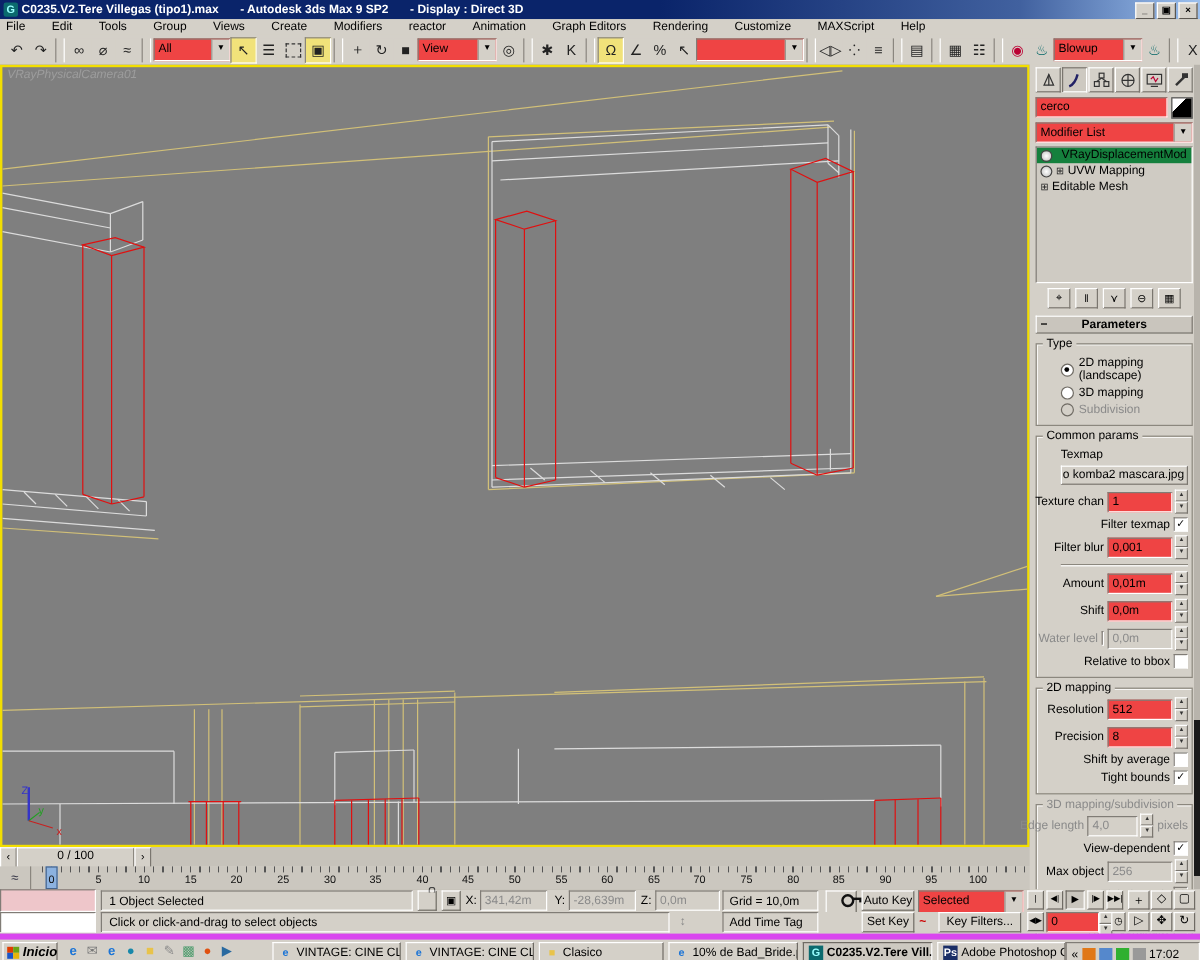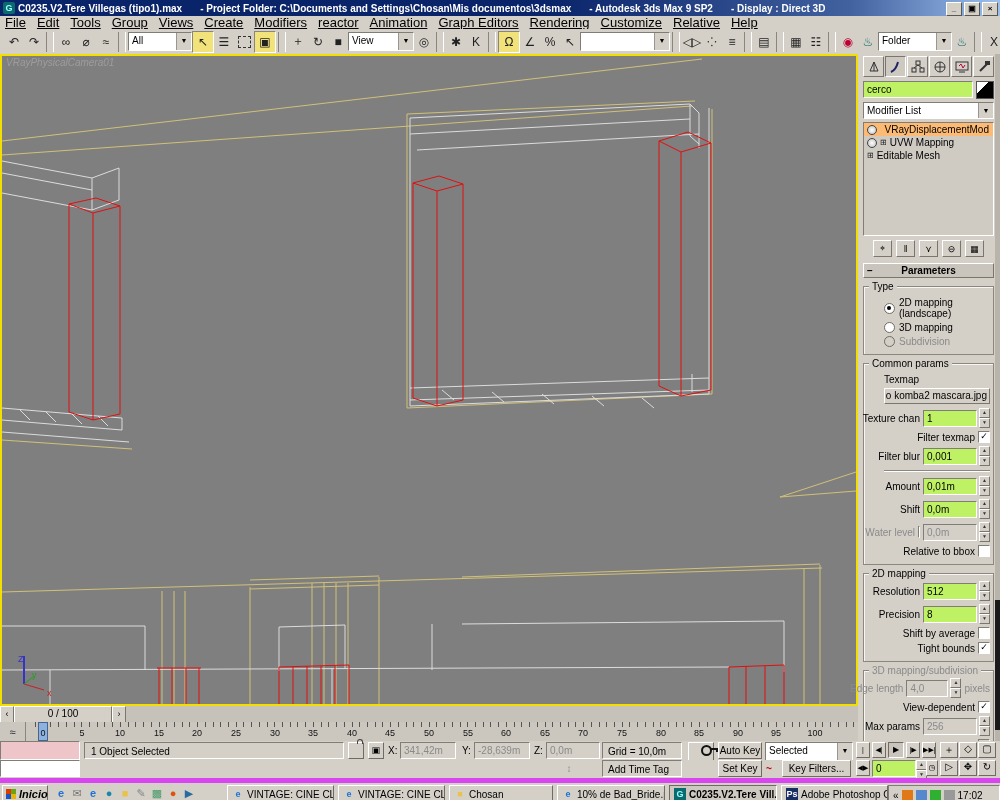--- a/index.html
+++ b/index.html
@@ -9,57 +9,57 @@
   .titlebar{position:absolute;left:0;top:0;width:1000px;height:16px;
     background:linear-gradient(90deg,#0a246a 0%,#0a246a 55%,#41619f 85%,#9cc0ee 100%);
     display:flex;align-items:center;color:#fff;font-size:10px;font-weight:bold;white-space:nowrap;}
   .titlebar .appico{width:12px;height:12px;margin:0 3px;background:#0b6a6e;border-radius:2px;
     color:#9ff;font-size:9px;line-height:12px;text-align:center;flex:0 0 auto;}
   .tseg{margin-right:18px;}
   .winbtns{position:absolute;right:2px;top:2px;display:flex;gap:2px;}
   .wb{width:14px;height:12px;background:#d4d0c8;color:#000;font-size:8px;line-height:11px;text-align:center;
     border:1px solid;border-color:#fff #5a5650 #5a5650 #fff;font-weight:bold;}
   
-  .menubar{position:absolute;left:0;top:16px;width:1000px;height:13px;display:flex;gap:1px;
-    align-items:center;background:#d4d0c8;font-size:13px;line-height:13px;text-decoration:underline;}
+  .menubar{position:absolute;left:0;top:16px;width:1000px;height:13px;display:flex;gap:12px;
+    align-items:center;background:#d4d0c8;font-size:10px;line-height:13px;}
   .menubar span{padding:0 5px;}
   
   .toolbar{position:absolute;left:0;top:29px;width:1000px;height:25px;display:flex;align-items:center;
     padding-left:4px;background:#d4d0c8;box-sizing:border-box;}
   .tbtn{width:20px;height:20px;flex:0 0 auto;display:flex;align-items:center;justify-content:center;
     font-size:12px;color:#222;background:#d4d0c8;}
   .tbtn.on{background:#f1e27a;border:1px solid;border-color:#8a867f #fff #fff #8a867f;}
   .tsep{width:6px;height:20px;flex:0 0 auto;border-left:1px solid #8a867f;border-right:1px solid #fff;margin:0 2px;}
-  .combo{display:flex;flex:0 0 auto;height:17px;border:1px solid;border-color:#807c76 #fff #fff #807c76;background:#ffffff;justify-content:space-between;}
+  .combo{display:flex;flex:0 0 auto;height:17px;border:1px solid;border-color:#807c76 #fff #fff #807c76;background:#ef4444;justify-content:space-between;}
   .combo .cval{padding:1px 3px;font-size:10px;line-height:14px;overflow:hidden;white-space:nowrap;}
   .combo .cbtn{width:14px;background:#d4d0c8;border-left:1px solid #9a968f;font-size:7px;line-height:15px;text-align:center;}
   .dashedbox{width:11px;height:10px;border:1px dashed #333;}
   
   .viewport{position:absolute;left:0;top:54px;width:858px;height:652px;box-sizing:border-box;
     border:2px solid #f2de00;background:#7f7f7f;}
   .vplabel{position:absolute;left:4px;top:1px;color:#9d9d9d;font-size:10px;font-style:italic;}
   .viewport svg{position:absolute;left:0;top:0;}
   .w{stroke:#dcdcdc;fill:none;stroke-width:1;}
   .t{stroke:#d2c078;fill:none;stroke-width:1;}
   .r{stroke:#e01010;fill:none;stroke-width:1;}
   
   .cmdpanel{position:absolute;left:858px;top:54px;width:142px;height:688px;background:#d4d0c8;box-sizing:border-box;padding:2px 6px 0 5px;}
   .tabs{display:flex;gap:1px;margin-bottom:4px;}
   .tab{width:21px;height:19px;display:flex;align-items:center;justify-content:center;
     border:1px solid;border-color:#fff #7a766f #7a766f #fff;background:#d4d0c8;}
   .tab.active{border-color:#7a766f #fff #fff #7a766f;background:#cdc9c1;}
   .namerow{display:flex;gap:3px;margin-bottom:3px;}
-  .fld{border:1px solid;border-color:#807c76 #fff #fff #807c76;background:#bef264;font-size:10px;
+  .fld{border:1px solid;border-color:#807c76 #fff #fff #807c76;background:#ef4444;font-size:10px;
     padding:1px 3px;height:13px;line-height:13px;box-sizing:content-box;overflow:hidden;white-space:nowrap;}
   .fld.dis{background:#d4d0c8;color:#8a8a8a;}
   .swatch{width:16px;height:16px;background:linear-gradient(135deg,#fff 35%,#000 35%);border:1px solid #555;}
   .mstack{height:112px;border:1px solid;border-color:#807c76 #fff #fff #807c76;background:#cfcbc3;
     margin-top:3px;font-size:10px;overflow:hidden;}
   .mrow{display:flex;align-items:center;height:13px;gap:3px;padding-left:3px;}
-  .mrow.sel{background:#fdba74;}
+  .mrow.sel{background:#15803d;}
   .bulb{width:8px;height:8px;border-radius:50%;background:radial-gradient(#fff,#bbb);border:1px solid #444;flex:0 0 auto;}
   .plus{font-size:8px;color:#222;}
   .stackbtns{display:flex;gap:4px;justify-content:center;margin:4px 0 6px 0;}
   .sbtn{width:17px;height:15px;border:1px solid;border-color:#fff #7a766f #7a766f #fff;background:#d4d0c8;
     font-size:9px;display:flex;align-items:center;justify-content:center;}
   .rollhdr{height:13px;border:1px solid;border-color:#fff #7a766f #7a766f #fff;background:#c9c5bd;
     font-weight:bold;font-size:10px;text-align:center;position:relative;line-height:13px;margin-bottom:6px;}
   .rollhdr .minus{position:absolute;left:3px;top:0;}
   .grp{position:relative;border:1px solid #8b877e;box-shadow:inset 1px 1px 0 rgba(255,255,255,.8);
     margin:8px 0 6px 0;padding:7px 3px 4px 20px;}
@@ -134,21 +134,20 @@
   .trayico{width:11px;height:11px;font-size:9px;line-height:11px;text-align:center;color:#fff;}
 </style>
 </head>
 <body>
 
 <div class="screen">
 
   <div class="titlebar">
     <span class="appico">G</span>
     <span class="tseg">C0235.V2.Tere Villegas (tipo1).max</span>
-    <span class="tseg">- Project Folder: C:\Documents and Settings\Chosan\Mis documentos\3dsmax</span>
     <span class="tseg">- Autodesk 3ds Max 9 SP2</span>
     <span class="tseg">- Display : Direct 3D</span>
     <span class="winbtns">
       <span class="wb">_</span>
       <span class="wb">▣</span>
       <span class="wb">×</span>
     </span>
   </div>
 
   <div class="menubar">
@@ -157,21 +156,21 @@
     <span>Tools</span>
     <span>Group</span>
     <span>Views</span>
     <span>Create</span>
     <span>Modifiers</span>
     <span>reactor</span>
     <span>Animation</span>
     <span>Graph Editors</span>
     <span>Rendering</span>
     <span>Customize</span>
-    <span>Relative</span>
+    <span>MAXScript</span>
     <span>Help</span>
   </div>
 
   <div class="toolbar">
     <span class="tbtn">↶</span>
     <span class="tbtn">↷</span>
     <span class="tsep"></span>
     <span class="tbtn">∞</span>
     <span class="tbtn">⌀</span>
     <span class="tbtn">≈</span>
@@ -213,21 +212,21 @@
     <span class="tbtn">≡</span>
     <span class="tsep"></span>
     <span class="tbtn">▤</span>
     <span class="tsep"></span>
     <span class="tbtn">▦</span>
     <span class="tbtn">☷</span>
     <span class="tsep"></span>
     <span class="tbtn" style="color:#b03;">◉</span>
     <span class="tbtn" style="color:#066;">♨</span>
     <div class="combo" style="width:72px">
-      <span class="cval" style="flex:1">Folder</span>
+      <span class="cval" style="flex:1">Blowup</span>
       <span class="cbtn">▼</span>
     </div>
     <span class="tbtn" style="color:#066;">♨</span>
     <span class="tsep"></span>
     <span class="tbtn">X</span>
 
   </div>
 
   <div class="viewport">
     <svg width="854" height="648" viewBox="0 0 854 648">
@@ -561,21 +560,21 @@
               <span>▼</span>
             </span>
           </span>
         <span>pixels</span>
         </div>
       <div class="prow">
           <span class="lab">View-dependent</span>
         <span class="cb">✓</span>
         </div>
       <div class="prow">
-          <span class="lab">Max params</span>
+          <span class="lab">Max object</span>
         <span class="spinfld">
             <span class="fld dis">256</span>
         <span class="spin">
               <span>▲</span>
               <span>▼</span>
             </span>
           </span>
         </div>
       <div class="prow dis2">
           <span class="lab">Tight bounds</span>
@@ -662,20 +661,21 @@
     <span class="abs btn pressed" style="left:888px;top:1px;width:16px;height:16px;font-size:8px;line-height:14px">▶</span>
     <span class="abs btn" style="left:906px;top:1px;width:14px;height:16px;font-size:7px;line-height:14px">|▶</span>
     <span class="abs btn" style="left:922px;top:1px;width:14px;height:16px;font-size:7px;line-height:14px">▶▶|</span>
     <span class="abs btn navbtn" style="left:940px;top:1px">＋</span>
     <span class="abs btn navbtn" style="left:959px;top:1px">◇</span>
     <span class="abs btn navbtn" style="left:978px;top:1px">▢</span>
   </div>
 
   <div class="srow2">
     <span class="abs sunk listener-white" style="left:0;top:0;width:80px;height:17px"></span>
+    <span class="abs sunk slab" style="left:84px;top:0;width:474px;height:17px;padding-left:6px">Click or click-and-drag to select objects</span>
     <span class="abs slab dis2" style="left:562px;top:0;width:14px;text-align:center">↕</span>
     <span class="abs sunk slab" style="left:602px;top:0;width:80px;height:17px;padding-left:5px">Add Time Tag</span>
     <span class="abs btn" style="left:718px;top:0;width:44px;height:17px;line-height:15px">Set Key</span>
     <span class="abs slab" style="left:766px;top:0;width:14px;color:#c00;font-weight:bold">~</span>
     <span class="abs btn" style="left:782px;top:0;width:69px;height:17px;line-height:15px">Key Filters...</span>
     <span class="abs btn" style="left:856px;top:0;width:14px;height:16px;font-size:7px;line-height:14px">◀▶</span>
     <span class="abs fld" style="left:872px;top:0;width:36px">0</span>
     <span class="abs spin" style="left:914px;top:0">
         <span>▲</span>
         <span>▼</span>
@@ -710,21 +710,21 @@
     <span class="task btn" style="left:227px;width:107px">
       <span class="ticon" style="color:#1b74d6">e</span>
       <span>VINTAGE: CINE CLA...</span>
       </span>
     <span class="task btn" style="left:338px;width:107px">
       <span class="ticon" style="color:#1b74d6">e</span>
       <span>VINTAGE: CINE CLA...</span>
       </span>
     <span class="task btn" style="left:449px;width:104px">
       <span class="ticon" style="color:#e8c34a">■</span>
-      <span>Chosan</span>
+      <span>Clasico</span>
       </span>
     <span class="task btn" style="left:557px;width:108px">
       <span class="ticon" style="color:#1b74d6">e</span>
       <span>10% de Bad_Bride.p...</span>
       </span>
     <span class="task btn active" style="left:669px;width:108px">
       <span class="ticon" style="background:#0b6a6e;color:#9ff">G</span>
       <span>C0235.V2.Tere Vill...</span>
       </span>
     <span class="task btn" style="left:781px;width:107px">

